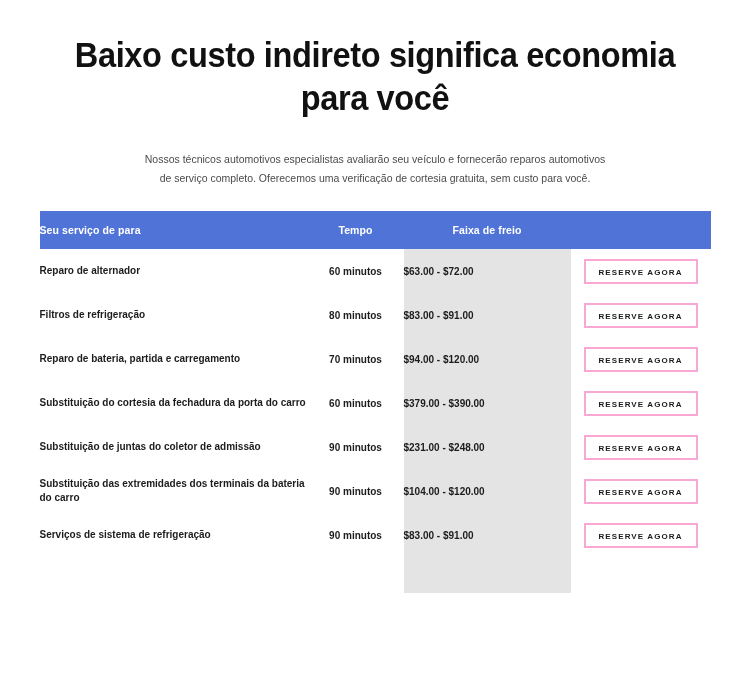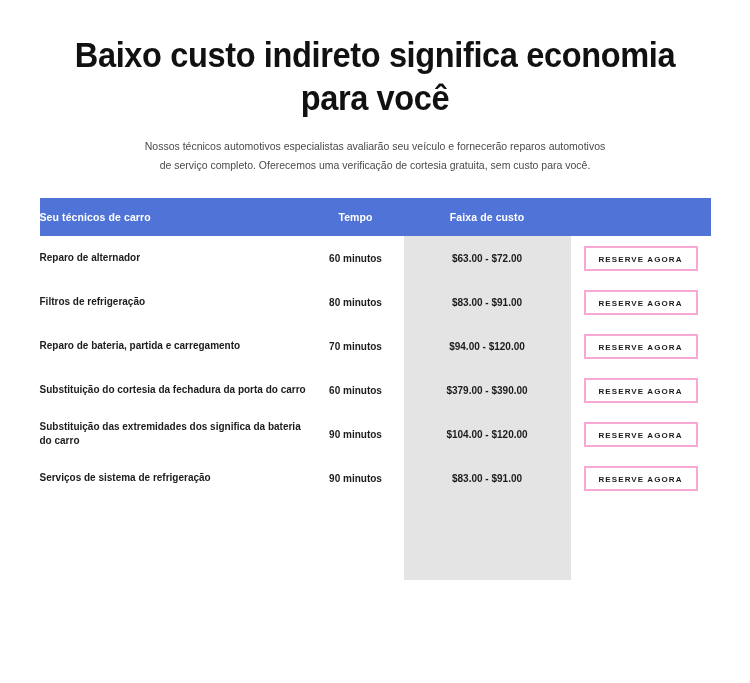--- a/index.html
+++ b/index.html
@@ -36,21 +36,21 @@
     line-height: 1.22;
     font-weight: bold;
     letter-spacing: -0.4px;
     text-align: center;
     color: #111111;
     transform: scaleX(0.93);
     transform-origin: center top;
   }
 
   .hero-sub {
-    margin: 3px auto;
+    margin: 16px auto;
     padding-top: 15px;
     width: 470px;
     font-size: 10.5px;
     line-height: 1.75;
     text-align: center;
     color: #4a4a4a;
   }
 
   
   .table-wrap {
@@ -104,21 +104,21 @@
     background: transparent;
   }
 
   td.c-service {
     text-align: left;
     padding-left: 13px;
     padding-right: 14px;
     line-height: 1.45;
   }
   td.c-time  { text-align: center; margin-top: 22px; }
-  td.c-price { text-align: center; }
+  td.c-price { }
   td.c-action{ text-align: center; }
 
   tbody tr { height: 44px; }
 
   
   .btn-reserve {
     display: inline-block;
     box-sizing: border-box;
     width: 114px;
     height: 25px;
@@ -169,23 +169,23 @@
     <p class="hero-sub">Nossos técnicos automotivos especialistas avaliarão seu veículo e fornecerão reparos automotivos de serviço completo. Oferecemos uma verificação de cortesia gratuita, sem custo para você.</p>
   </div>
 
   <div class="table-wrap">
 
     <div class="price-band"></div>
 
     <table class="svc">
       <thead>
         <tr>
-          <th class="c-service">Seu técnicos de carro</th>
+          <th class="c-service">Seu serviço de para</th>
           <th class="c-time">Tempo</th>
-          <th class="c-price">Faixa de custo</th>
+          <th class="c-price">Faixa de freio</th>
           <th class="c-action"></th>
         </tr>
       </thead>
       <tbody id="table-body">
           <tr>
             <td class="c-service">Reparo de alternador</td>
             <td class="c-time">60 minutos</td>
             <td class="c-price">$63.00 - $72.00</td>
             <td class="c-action"><button class="btn-reserve">RESERVE AGORA</button></td>
           </tr>
@@ -201,21 +201,27 @@
             <td class="c-price">$94.00 - $120.00</td>
             <td class="c-action"><button class="btn-reserve">RESERVE AGORA</button></td>
           </tr>
           <tr>
             <td class="c-service">Substituição do cortesia da fechadura da porta do carro</td>
             <td class="c-time">60 minutos</td>
             <td class="c-price">$379.00 - $390.00</td>
             <td class="c-action"><button class="btn-reserve">RESERVE AGORA</button></td>
           </tr>
           <tr>
-            <td class="c-service">Substituição das extremidades dos significa da bateria do carro</td>
+            <td class="c-service">Substituição de juntas do coletor de admissão</td>
+            <td class="c-time">90 minutos</td>
+            <td class="c-price">$231.00 - $248.00</td>
+            <td class="c-action"><button class="btn-reserve">RESERVE AGORA</button></td>
+          </tr>
+          <tr>
+            <td class="c-service">Substituição das extremidades dos terminais da bateria do carro</td>
             <td class="c-time">90 minutos</td>
             <td class="c-price">$104.00 - $120.00</td>
             <td class="c-action"><button class="btn-reserve">RESERVE AGORA</button></td>
           </tr>
           <tr>
             <td class="c-service">Serviços de sistema de refrigeração</td>
             <td class="c-time">90 minutos</td>
             <td class="c-price">$83.00 - $91.00</td>
             <td class="c-action"><button class="btn-reserve">RESERVE AGORA</button></td>
           </tr>

